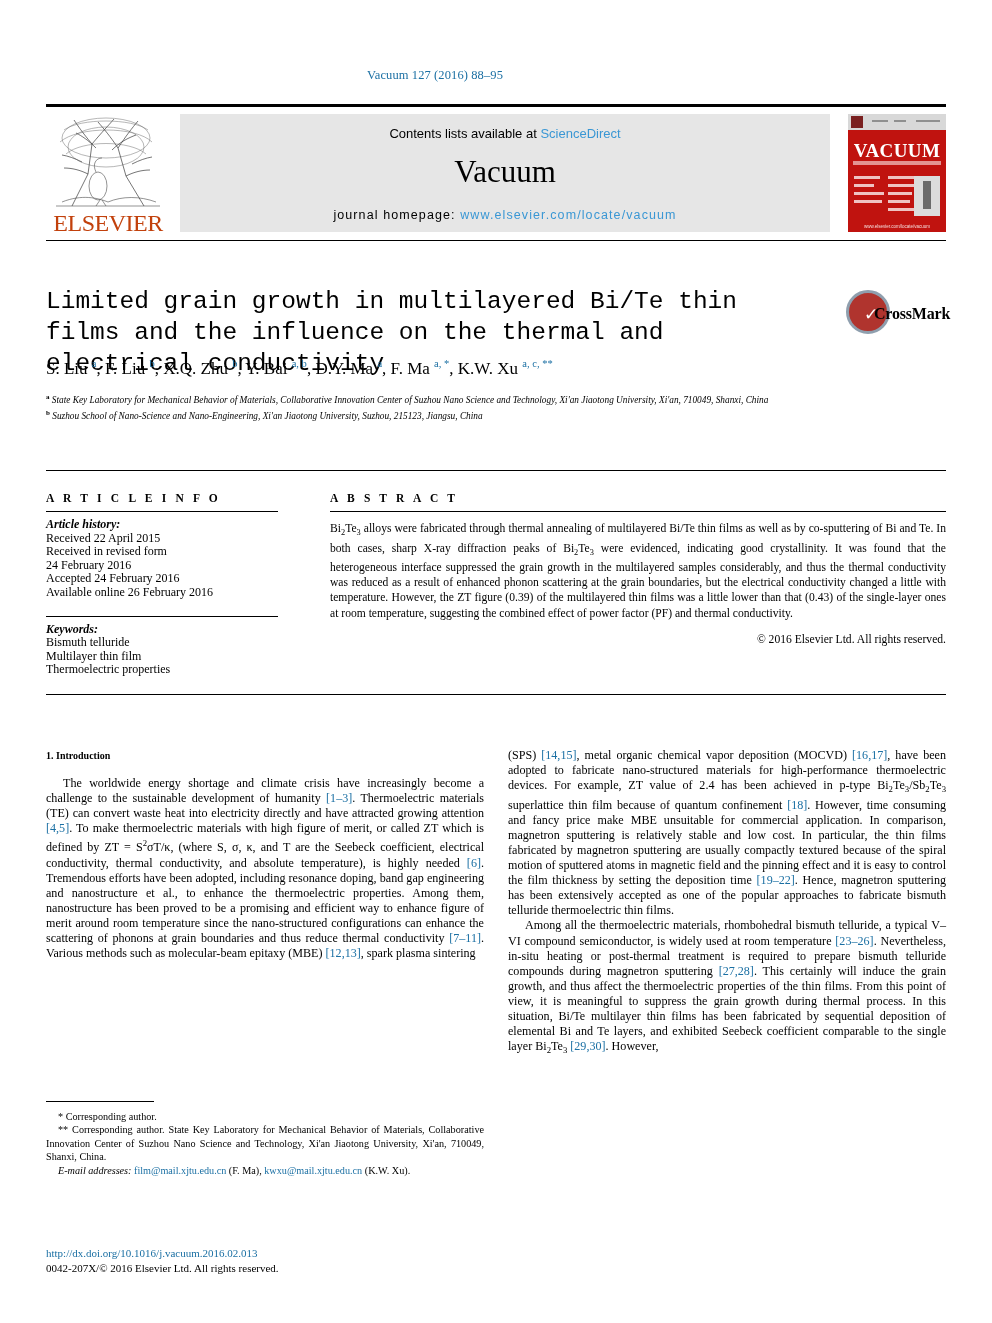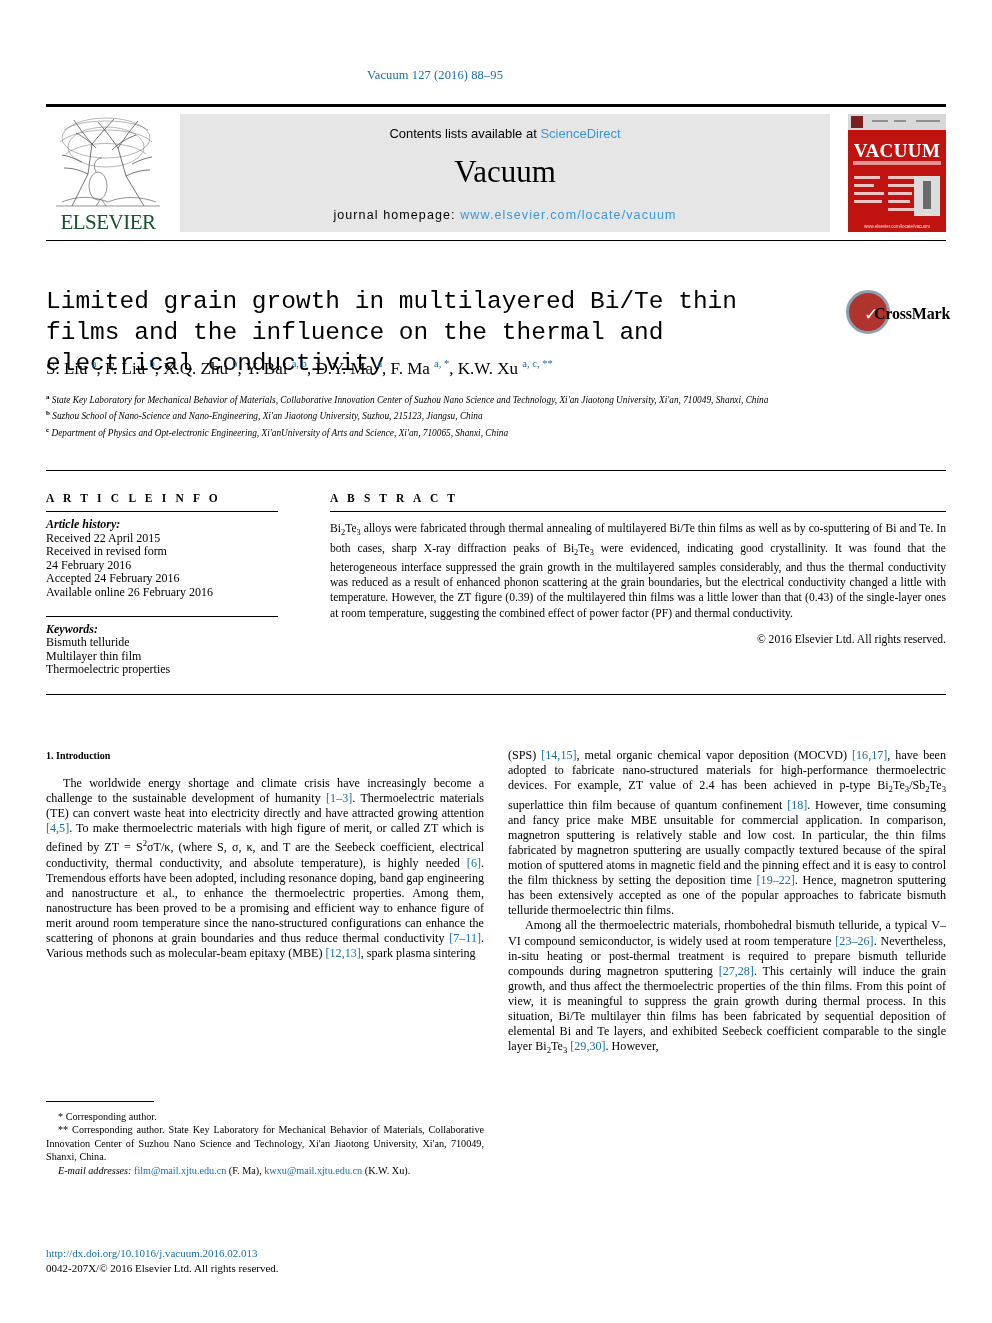--- a/index.html
+++ b/index.html
@@ -56,23 +56,23 @@
     left: 6px; top: 2px;
     width: 112px; height: 96px;
     overflow: hidden;
   }
   .elsevier-word {
     position: absolute;
     left: 2px; top: 98px;
     width: 120px;
     text-align: center;
     font-family: "Liberation Serif", serif;
-    font-size: 21px;
+    font-size: 24px;
     letter-spacing: -0.5px;
-    color: #14532d;
+    color: #c2410c;
     font-weight: 400;
   }
   .contents-box {
     position: absolute;
     left: 134px; top: 2px;
     width: 650px; height: 118px;
     background: #e6e6e6;
   }
   .contents-line {
     position: absolute;
@@ -430,21 +430,20 @@
       <div class="cm-check">✓</div>
     </div>
     <div class="cm-label">CrossMark</div>
   </div>
 
   <div class="authors">S. Liu <sup>a</sup>, F. Liu <sup>b</sup>, X.Q. Zhu <sup>b</sup>, Y. Bai <sup>a, b</sup>, D.Y. Ma <sup>a</sup>, F. Ma <sup>a, *</sup>, K.W. Xu <sup>a, c, **</sup></div>
 
   <div class="affils">
     <div><sup>a</sup> <span>State Key Laboratory for Mechanical Behavior of Materials, Collaborative Innovation Center of Suzhou Nano Science and Technology, Xi'an Jiaotong University, Xi'an, 710049, Shanxi, China</span></div>
     <div><sup>b</sup> <span>Suzhou School of Nano-Science and Nano-Engineering, Xi'an Jiaotong University, Suzhou, 215123, Jiangsu, China</span></div>
-    <div><sup>c</sup> <span>Department of Physics and Opt-electronic Engineering, Xi'anUniversity of Arts and Science, Xi'an, 710065, Shanxi, China</span></div>
   </div>
 
   <div class="frame-top"></div>
 
   <div class="info-col">
     <div class="sect-head">A R T I C L E   I N F O</div>
     <div class="info-rule"></div>
     <div class="info-body">
       <div class="it">Article history:</div>
       <div>Received 22 April 2015</div>

